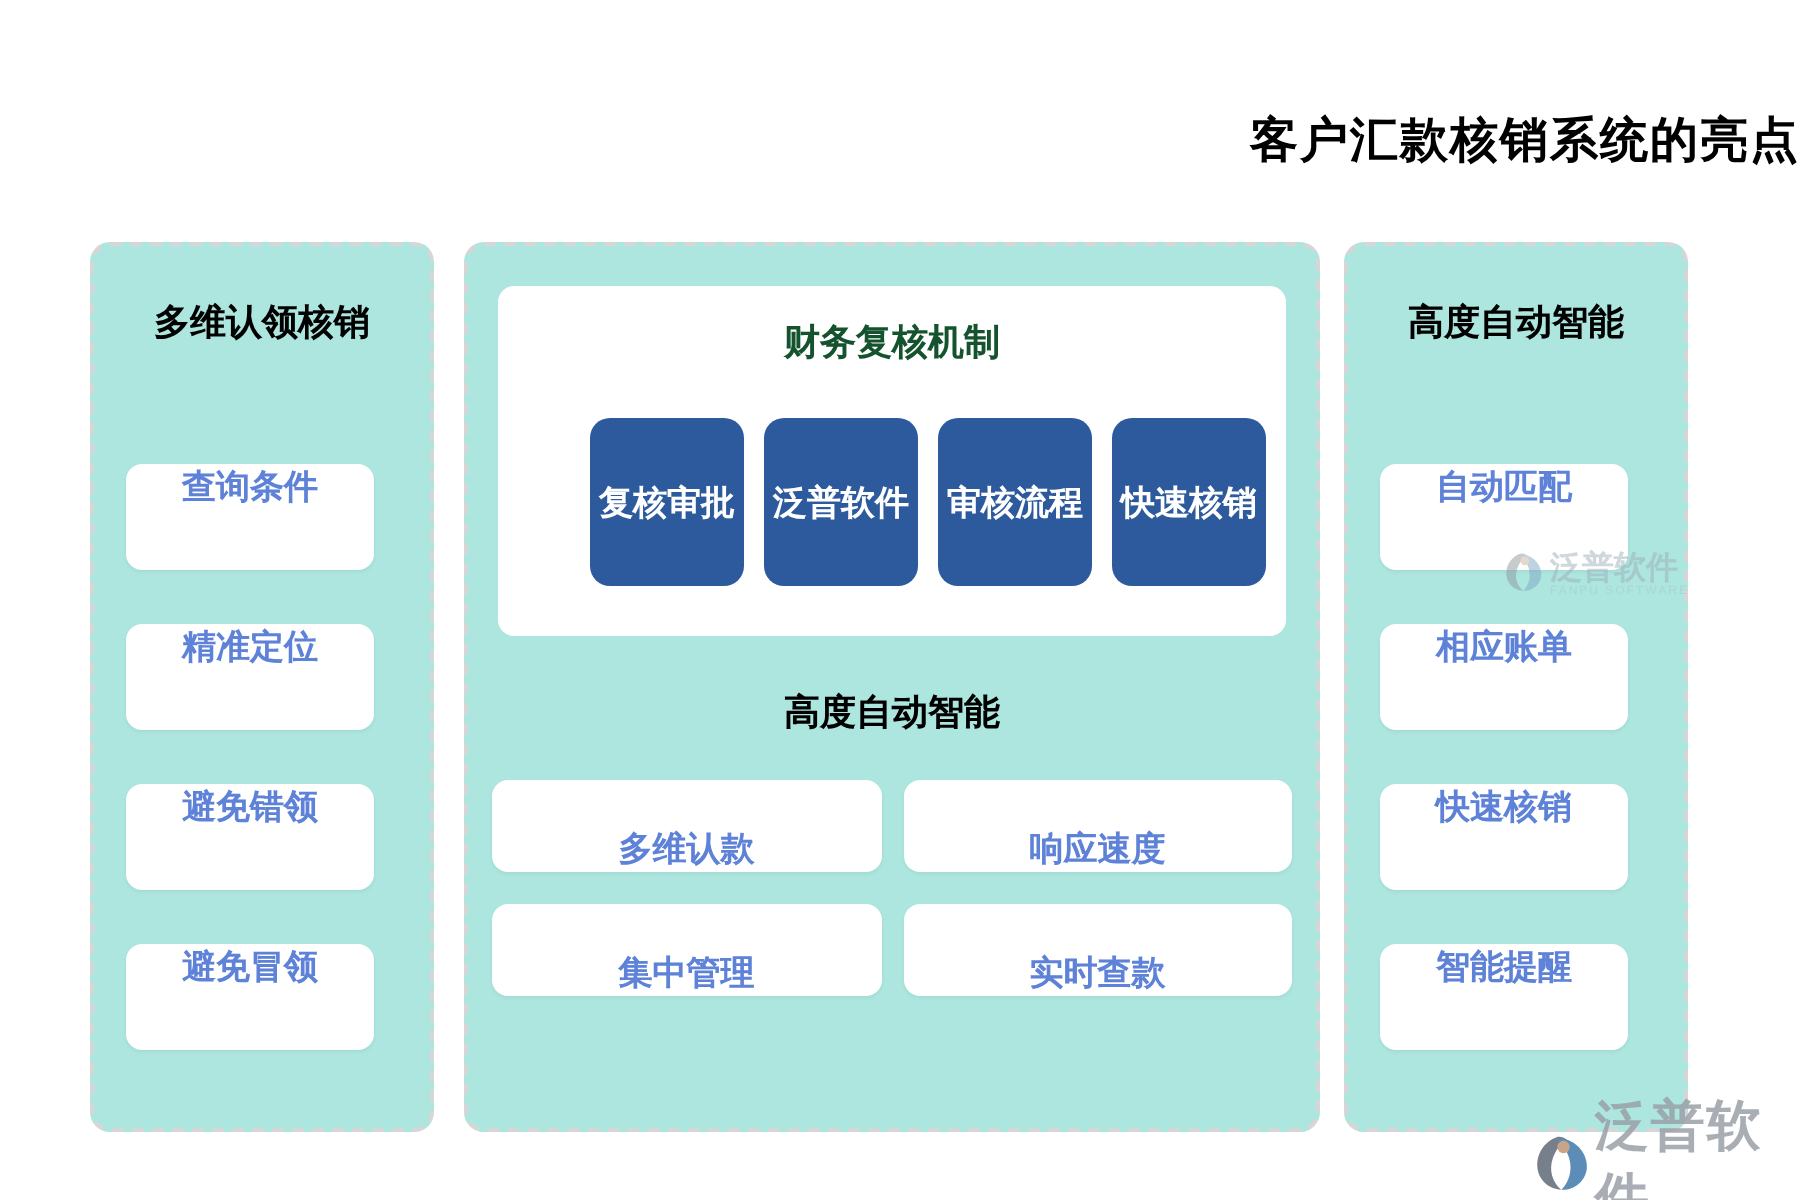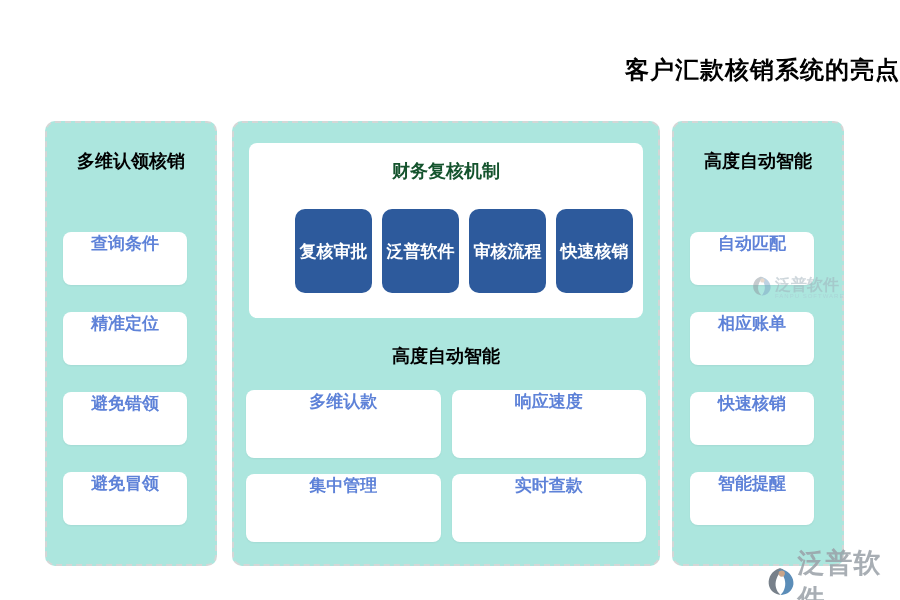--- a/index.html
+++ b/index.html
@@ -48,22 +48,22 @@
   }
   .mid-section-title{
     position:absolute;top:221px;left:0;width:100%;text-align:center;
     font-size:18px;font-weight:bold;color:#000;
   }
   .mid-grid{
     position:absolute;left:12px;right:12px;top:267px;
     display:grid;grid-template-columns:1fr 1fr;gap:16px 11px;
   }
   .mid-card{
-    height:68px;background:#ffffff;border-radius:8px;display:flex;
-    align-items:flex-start;justify-content:center;
+    height:46px;background:#ffffff;border-radius:8px;display:flex;
+    align-items:flex-end;justify-content:center;
     box-shadow:0 1px 2px rgba(0,0,0,0.05);
   }
   .mid-card span{font-size:17px;font-weight:bold;color:#5e82d8;}
   
   .wm-faint{
     position:absolute;left:752px;top:276px;display:flex;align-items:flex-start;
     opacity:0.5;z-index:5;pointer-events:none;
   }
   .wm-faint .wm-icon{width:20px;height:20px;margin-right:3px;}
   .wm-faint .wm-brand{font-size:16px;font-weight:bold;color:#9fb0ba;line-height:17px;}

